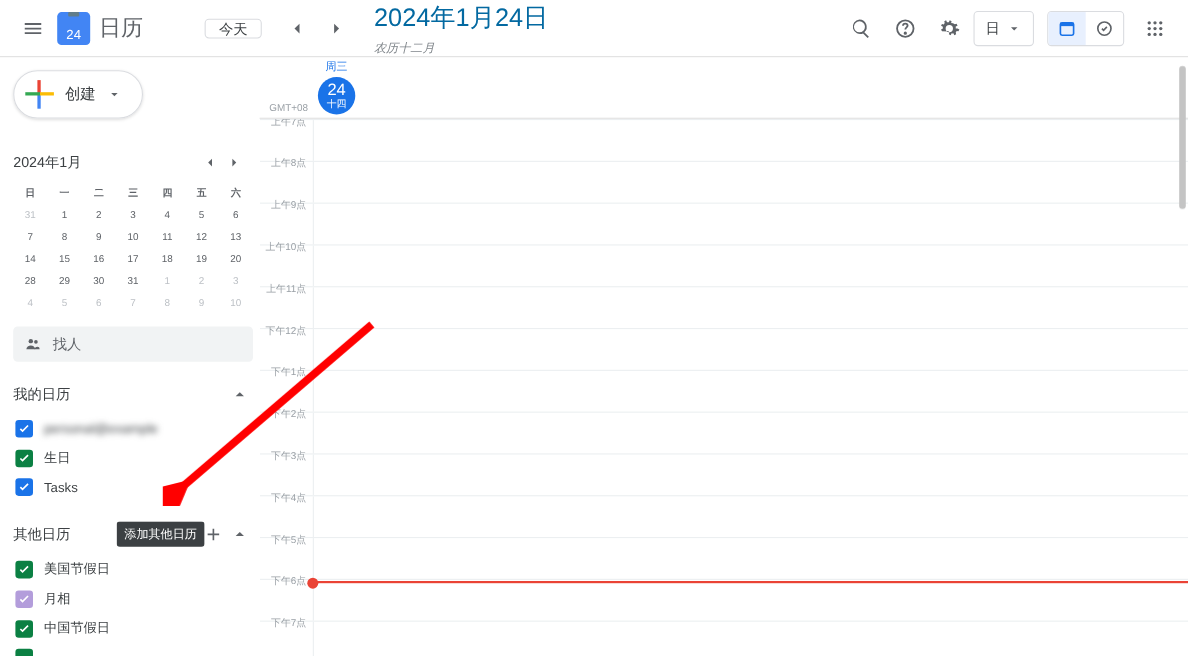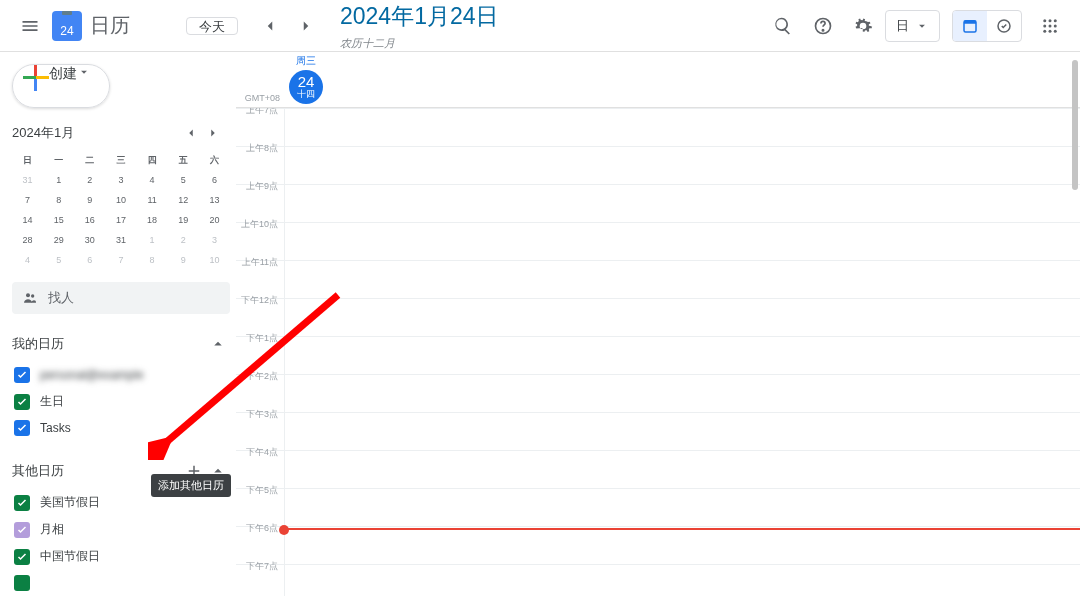--- a/index.html
+++ b/index.html
@@ -22,21 +22,21 @@
   .header-right { display:flex; align-items:center; gap:4px; }
   .view-pill { height:32px; border:1px solid #dadce0; border-radius:4px; display:flex; align-items:center; padding:0 10px; font-size:13px; color:#3c4043; cursor:pointer; gap:6px; }
   .toggle-group { display:flex; border:1px solid #dadce0; border-radius:4px; overflow:hidden; margin-left:8px; }
   .toggle-group > div { width:34px; height:30px; display:flex; align-items:center; justify-content:center; cursor:pointer; }
   .toggle-active { background:#e8f0fe; color:#1a73e8; }
   .toggle-group svg { width:18px; height:18px; }
 
   
   .main { display:flex; height:calc(100% - 52px); }
   .sidebar { width:236px; padding:12px 6px 12px 12px; overflow-y:auto; font-size:12px; }
-  .create-btn { display:inline-flex; height:44px; padding:0 18px 0 10px; border:1px solid #dadce0; border-radius:24px; box-shadow:0 1px 3px rgba(0,0,0,.15); cursor:pointer; margin-bottom:14px; }
+  .create-btn { display:inline-flex; align-items:center; height:44px; padding:0 18px 0 10px; border:1px solid #dadce0; border-radius:24px; box-shadow:0 1px 3px rgba(0,0,0,.15); gap:10px; cursor:pointer; margin-bottom:29px; }
   .create-btn span.lbl { font-size:14px; color:#3c4043; }
   .plus-icon { width:26px; height:26px; position:relative; }
   .plus-icon::before, .plus-icon::after { content:""; position:absolute; background:#fbbc04; }
   .plus-icon::before { width:3px; height:26px; left:11px; top:0; background:linear-gradient(#ea4335 50%, #4285f4 50%); }
   .plus-icon::after  { width:26px; height:3px; top:11px; left:0; background:linear-gradient(90deg,#34a853 50%,#fbbc04 50%); }
 
   .mini-head { display:flex; align-items:center; justify-content:space-between; font-size:13px; color:#3c4043; font-weight:500; padding-right:6px; }
   .mini-head .arrows { display:flex; }
   .mini-head .arrows span { width:22px; height:22px; display:flex; align-items:center; justify-content:center; cursor:pointer; color:#5f6368; border-radius:50%; }
 
@@ -418,21 +418,21 @@
         </div>
         <div class="grid-row">
           <div class="gutter">下午7点</div>
           <div class="cell"></div>
         </div>
         <div class="now-line" style="top: 420px;"></div>
       </div>
   </div>
 </div>
 
-<div class="tooltip" style="left:106px; top:474px;margin-left:45px;">添加其他日历</div>
+<div class="tooltip" style="left:106px; top:474px;">添加其他日历</div>
 
 <svg class="arrow-svg" viewBox="0 0 200 170">
   <defs>
       <marker id="ah" markerWidth="12" markerHeight="12" refX="2" refY="6" orient="auto">
         <path d="M12 0 L0 6 L12 12 Z" fill="#ff0000"></path>
       </marker>
     </defs>
   <line x1="190" y1="5" x2="15" y2="155" stroke="#ff0000" stroke-width="7" marker-end="url(#ah)"></line>
 </svg>
 

